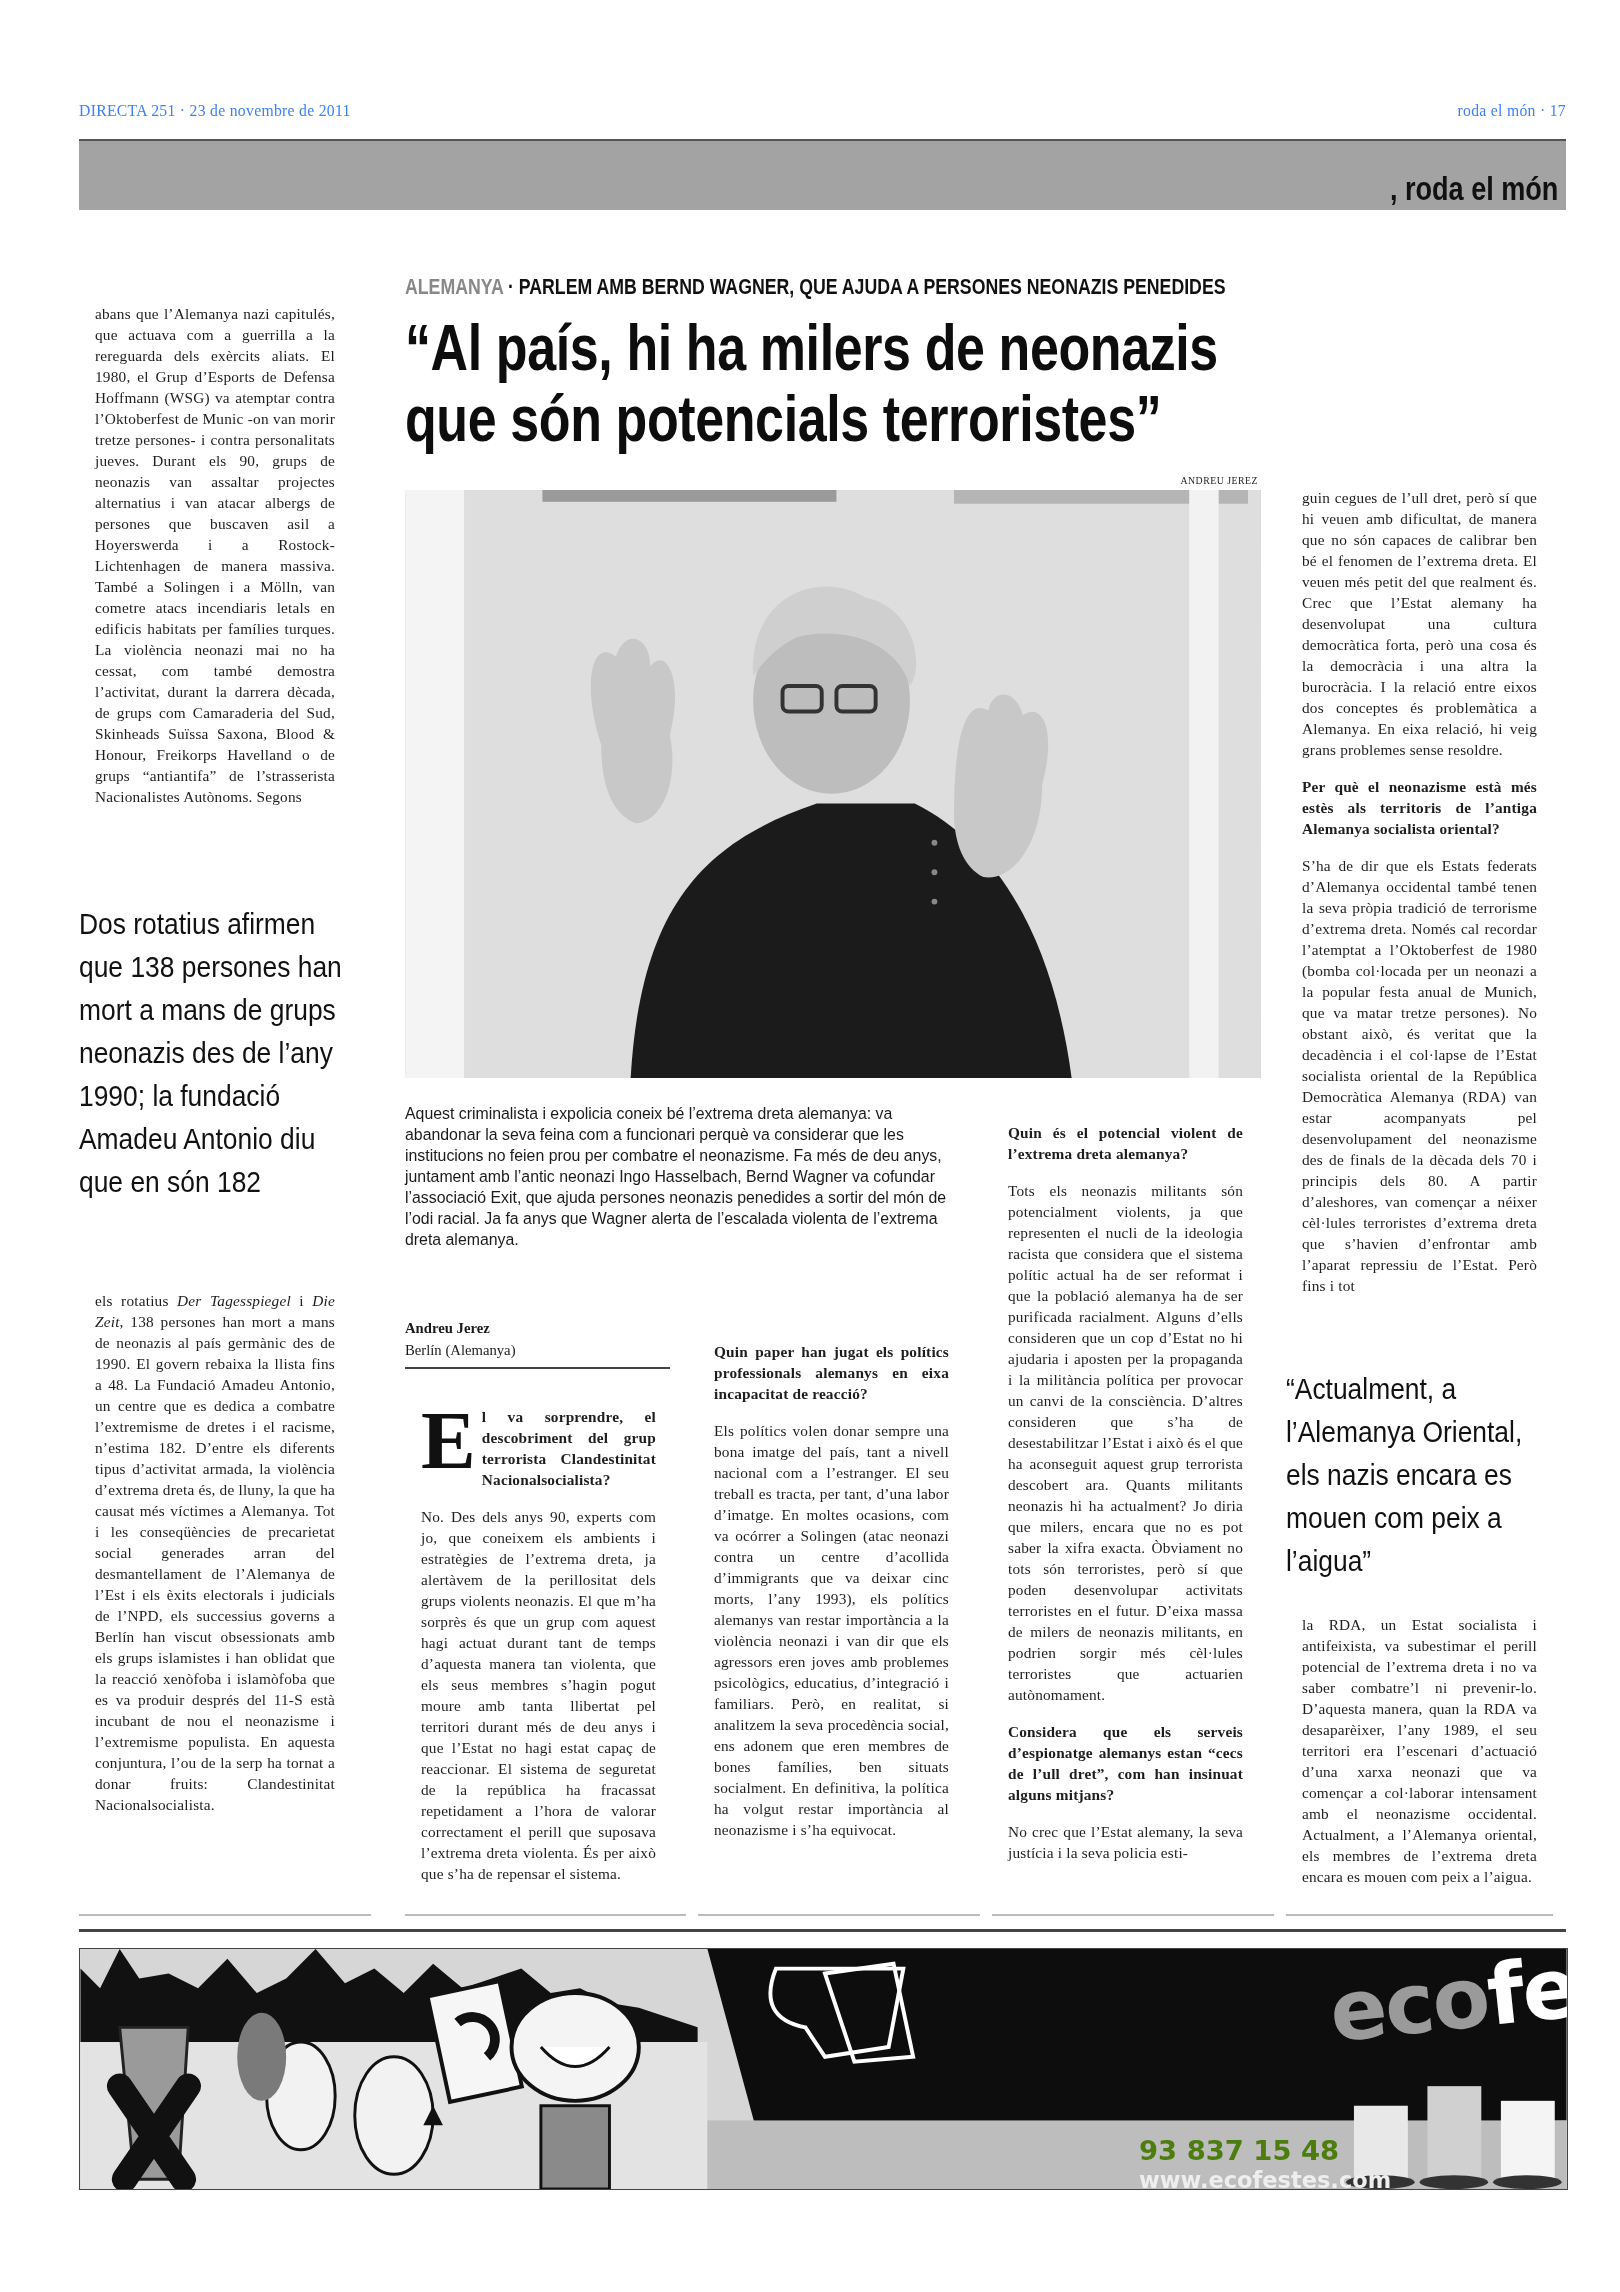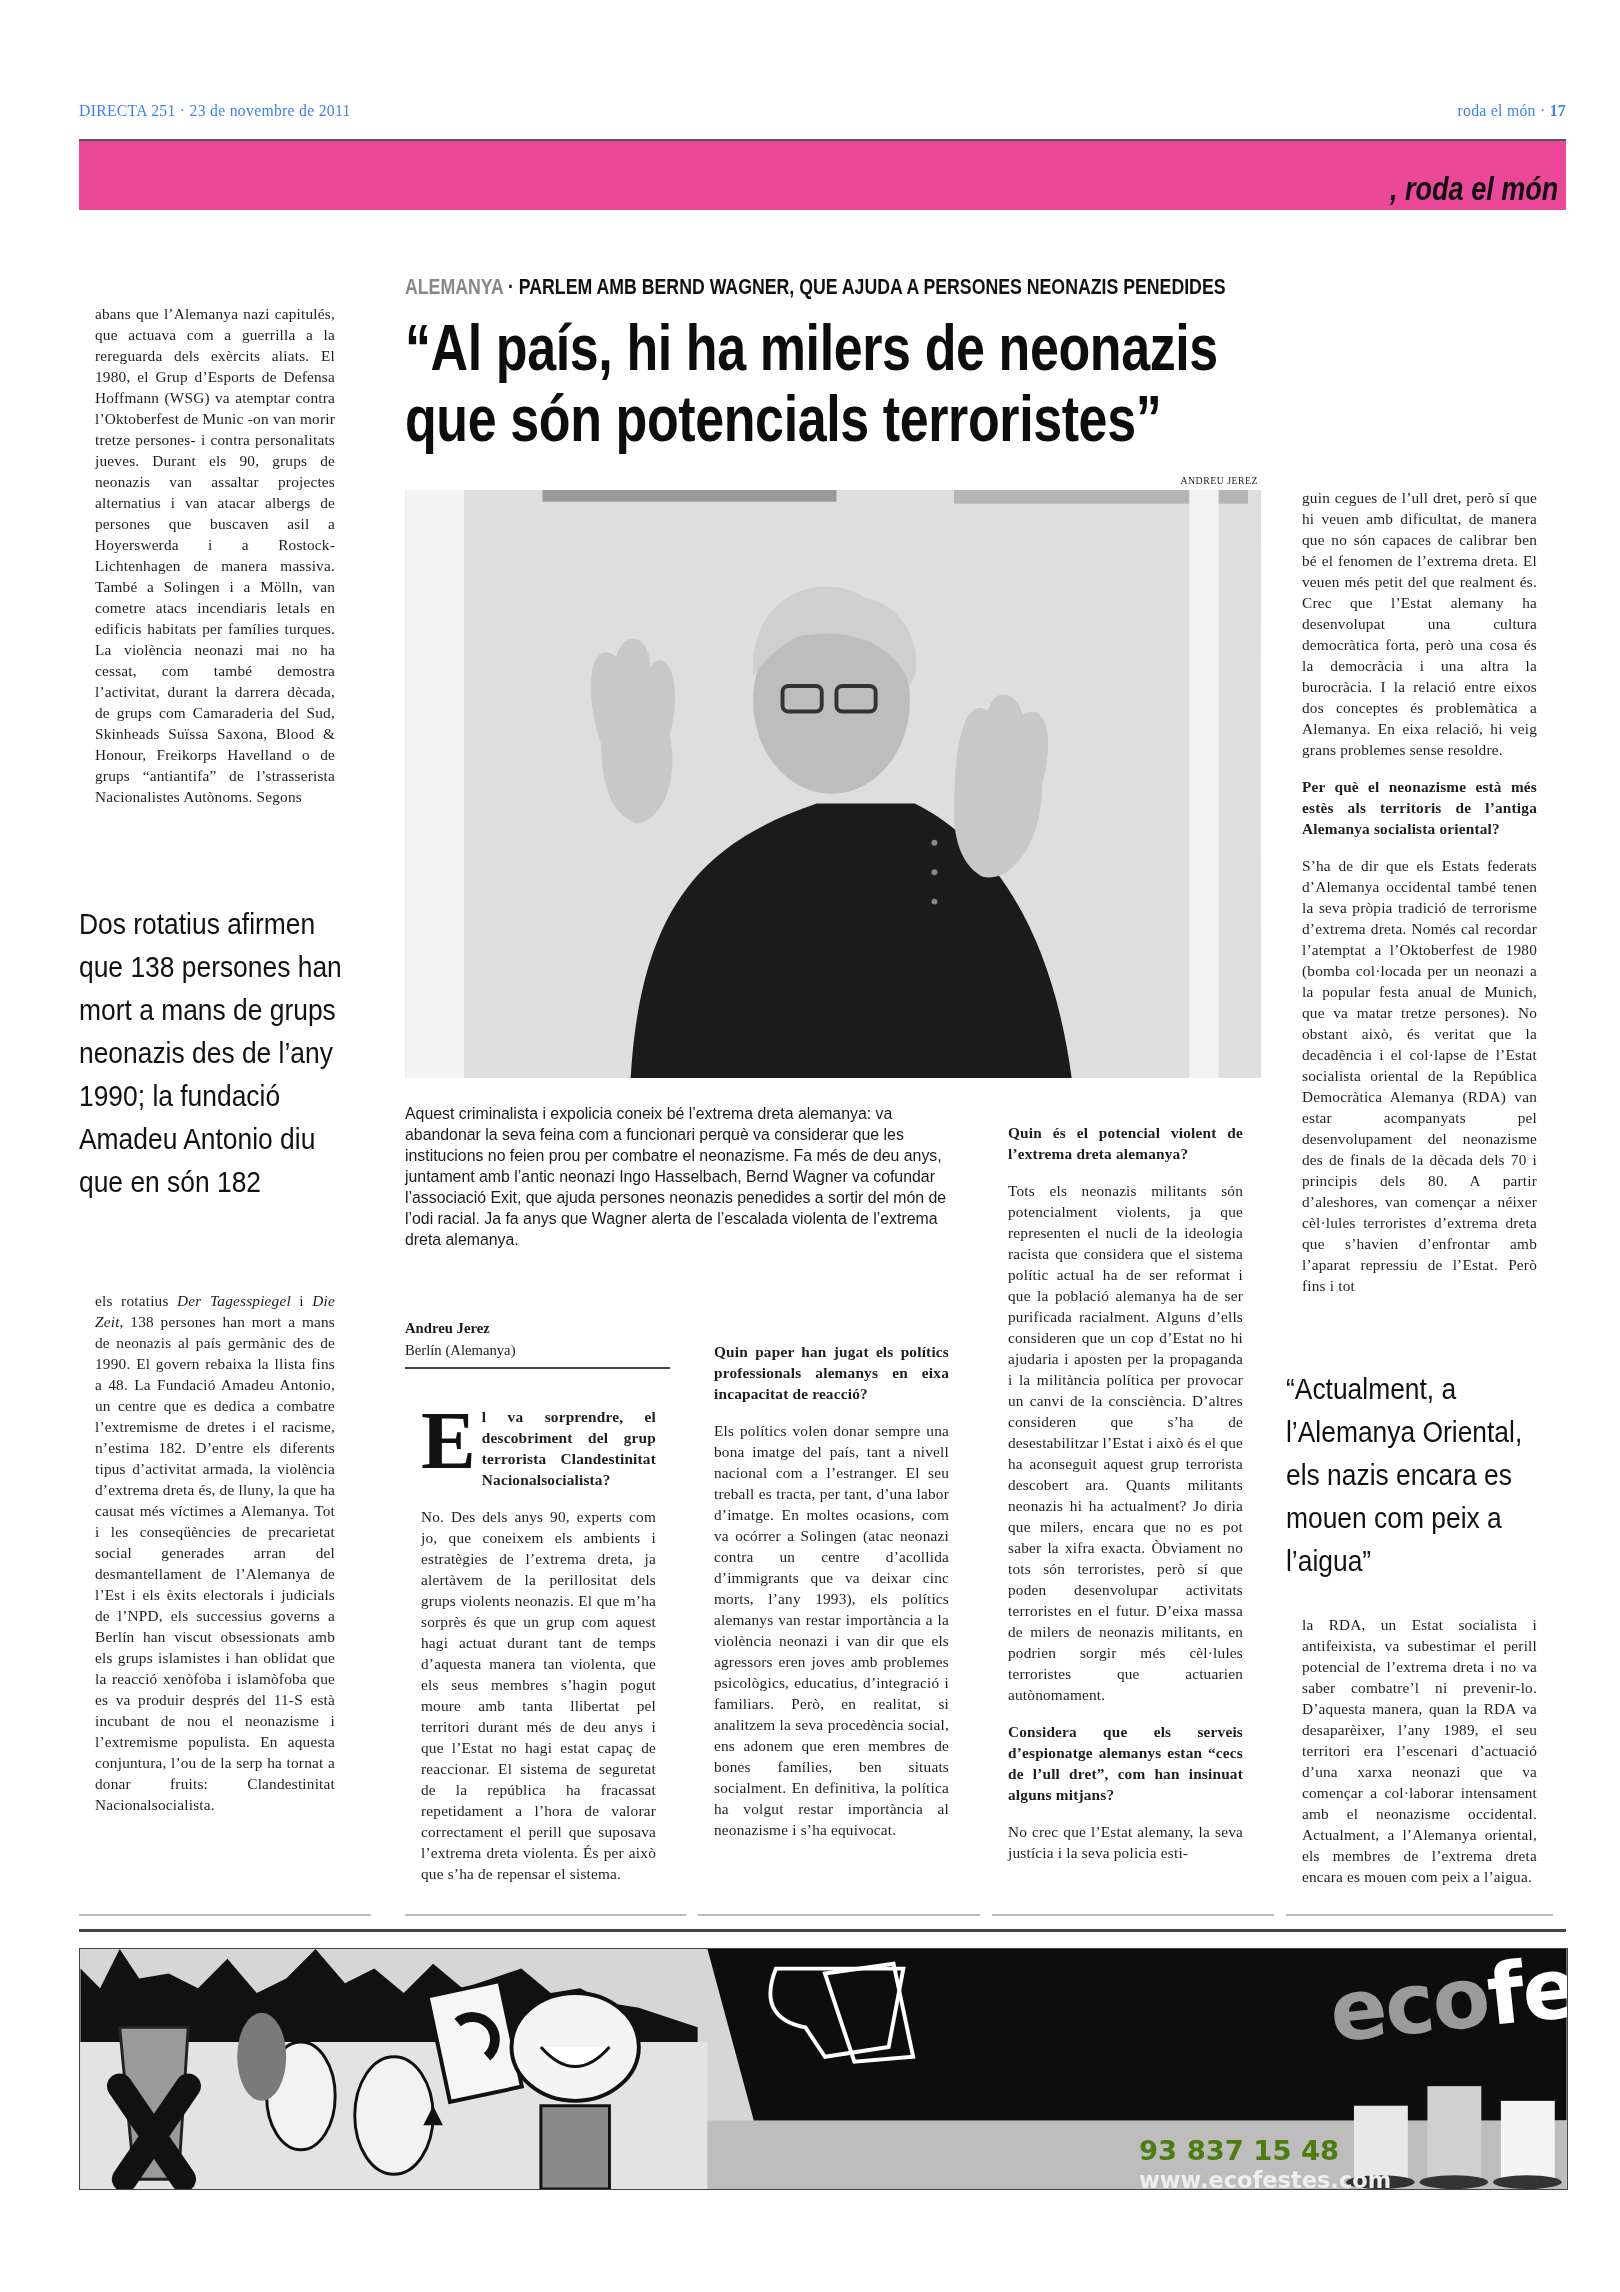--- a/index.html
+++ b/index.html
@@ -1,22 +1,22 @@
 <!DOCTYPE html>
 <html><head>
 <meta charset="utf-8">
 <style>
   html, body { margin:0; padding:0; background:#fff; }
   body { width:1620px; height:2293px; position:relative; overflow:hidden; color:#1a1a1a; font-family:"DejaVu Serif", serif; }
   .abs { position:absolute; }
   .folio { top:102px; font-family:"Liberation Serif", serif; font-size:15.7px; color:#3b82f6; letter-spacing:0.3px; }
   .folio-left { left:79px; }
   .folio-right { right:54px; text-align:right; }
-  .folio-right b { font-weight:bold; }
-  .sec-band { left:79px; top:139px; width:1487px; height:69px; background:#ec4899; border-top:2.9px solid #555;font-style:italic; }
+  .folio-right b { font-weight:normal; }
+  .sec-band { left:79px; top:139px; width:1487px; height:69px; background:#a3a3a3; border-top:2.9px solid #555; }
   .sec-title { right:7.8px; bottom:2px; position:absolute; font-family:"Liberation Sans", sans-serif; font-weight:bold; font-size:33px; transform:scaleX(0.82); transform-origin:right bottom; color:#111; }
   .col { position:absolute; font-family:"Liberation Serif", serif; font-size:15.3px; line-height:21px; text-align:justify; hyphens:auto; color:#1d1d1d; letter-spacing:0.2px; }
   .col p { margin:16px; }
   .q { font-weight:bold; }
   .pull { position:absolute; font-family:"Liberation Sans", sans-serif; font-size:30px; line-height:43px; color:#111; transform:scaleX(0.88); transform-origin:left top; }
   .kicker { left:405px; top:274px; font-family:"Liberation Sans", sans-serif; font-weight:bold; font-size:21.6px; transform:scaleX(0.82); transform-origin:left top; white-space:nowrap; color:#111; }
   .kicker .tag { color:#888; }
   .headline { left:405px; top:312px; font-family:"Liberation Sans", sans-serif; font-weight:bold; font-size:65px; line-height:71px; transform:scaleX(0.8); transform-origin:left top; white-space:nowrap; color:#0d0d0d; letter-spacing:-0.5px; }
   .credit { left:1176px; top:475px; font-family:"Liberation Serif", serif; font-size:9.8px; letter-spacing:0.5px; color:#222; width:82px; text-align:right; }
   .photo { left:405px; top:490px; width:856px; height:588px; background:linear-gradient(180deg,#cfcfcf 0%,#e9e9e9 40%,#d5d5d5 100%); overflow:hidden; }

